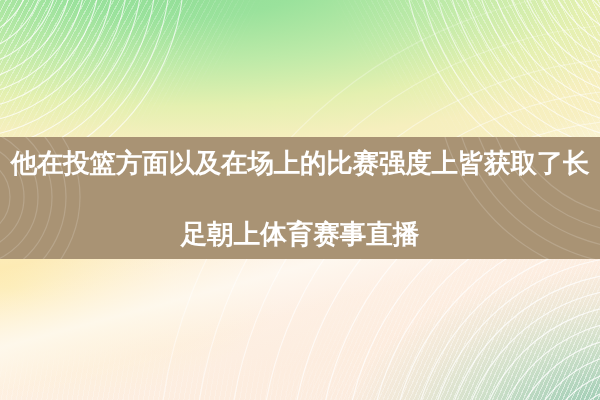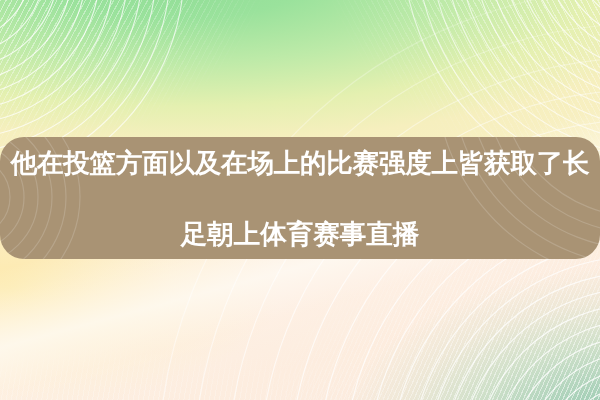--- a/index.html
+++ b/index.html
@@ -138,21 +138,20 @@
     left: 0;
     right: 0;
     top: 137px;
     height: 122px;
     background: #a99374;
     display: flex;
     flex-direction: column;
     align-items: center;
     justify-content: center;
     overflow: hidden;
-    border-radius: 24px;
   }
   
   .band-texture {
     position: absolute;
     inset: 0;
     pointer-events: none;
     opacity: 0.16;
   }
   .band-texture svg { width: 100%; height: 100%; display: block; }
 

